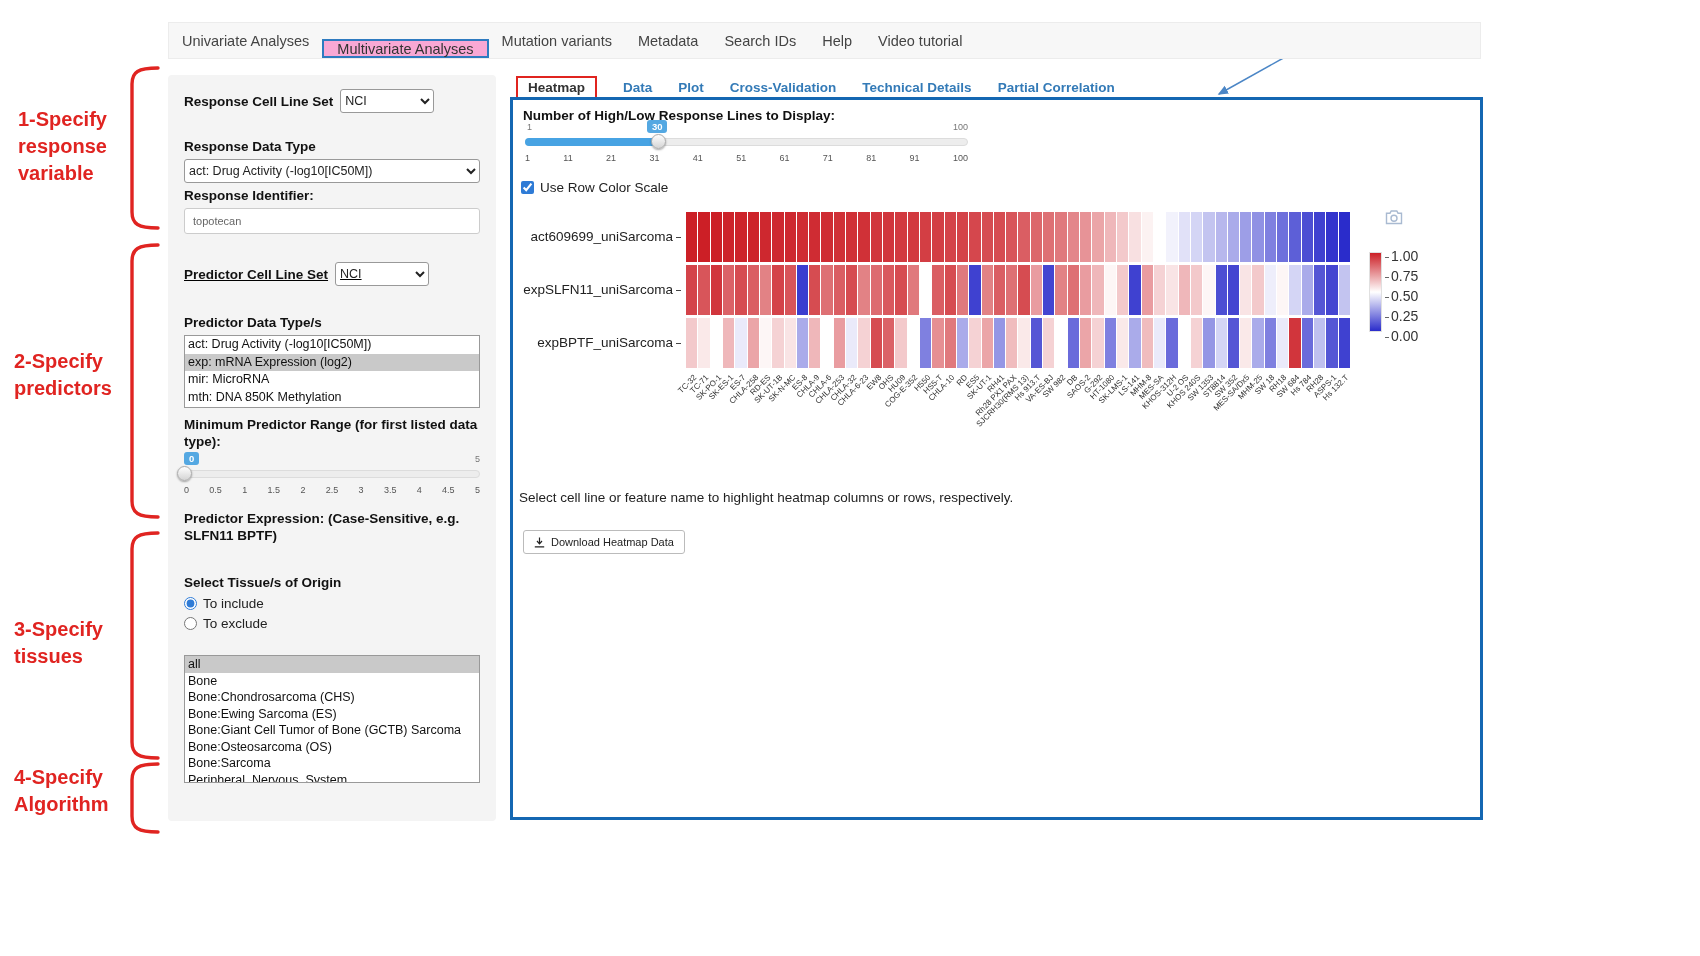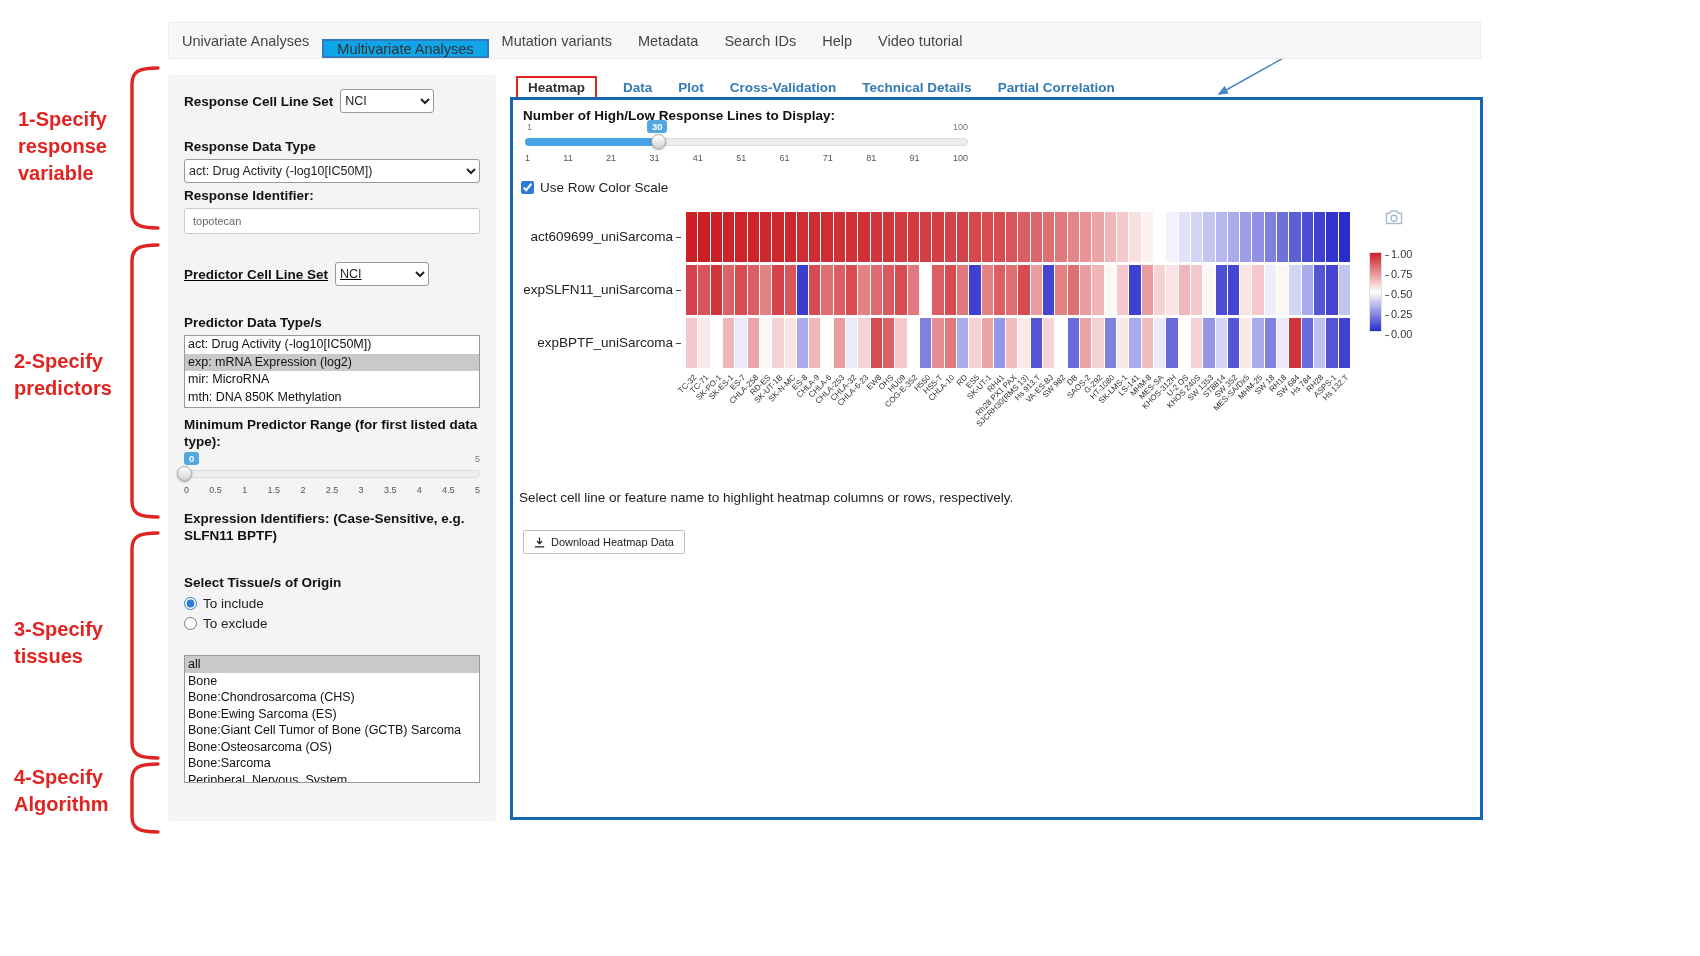--- a/index.html
+++ b/index.html
@@ -3,21 +3,21 @@
 <meta charset="utf-8">
 <style>
 *{margin:0;padding:0;box-sizing:border-box;}
 html,body{background:#fff;}
 body{font-family:"Liberation Sans",sans-serif;}
 .page{position:relative;width:1700px;height:956px;overflow:hidden;background:#fff;}
 
 
 .top-nav{position:absolute;left:168px;top:22px;width:1313px;height:37px;background:#f7f7f7;border:1px solid #ececec;display:flex;align-items:stretch;}
 .nav-item{display:flex;align-items:center;padding:0 13px;font-size:14.5px;color:#444;cursor:pointer;white-space:nowrap;}
-.nav-item.active{background:#0ea5e9;border:2px solid #2e7bc0;color:#333;margin-top:16px;}
+.nav-item.active{background:#f9a8d4;border:2px solid #2e7bc0;color:#333;margin-top:16px;}
 
 
 .annotation-heading{position:absolute;left:1046px;top:24px;width:440px;text-align:center;font-size:25px;font-weight:700;color:#0e67ae;}
 .annotation-arrow{position:absolute;left:1195px;top:52px;}
 .annotation-brackets{position:absolute;left:118px;top:60px;}
 .step-label{position:absolute;font-size:20px;font-weight:700;color:#e02421;line-height:27px;}
 
 
 .sidebar{position:absolute;left:168px;top:75px;width:328px;height:746px;background:#f4f4f4;border-radius:4px;padding:13px 16px;overflow:hidden;}
 .sb-label{font-size:13.5px;font-weight:700;color:#111;line-height:17px;}
@@ -59,21 +59,21 @@
 
 .hm-grid{position:absolute;left:173px;top:112px;width:664px;height:156px;display:grid;grid-template-rows:repeat(3,50px);gap:3px 1px;}
 .hm-cell{width:100%;height:100%;cursor:pointer;}
 .hm-rowlabel{position:absolute;width:168px;left:0;text-align:right;font-size:13.5px;color:#222;white-space:nowrap;cursor:pointer;}
 .hm-rowlabel::after{content:"";display:inline-block;width:5px;height:1px;background:#444;margin-left:3px;vertical-align:middle;}
 .hm-xlabels{position:absolute;left:173px;top:271px;width:664px;height:105px;}
 .hm-xlabel{position:absolute;top:2px;width:110px;text-align:right;font-size:8px;color:#333;transform:rotate(-45deg);transform-origin:100% 0;white-space:nowrap;cursor:pointer;}
 .colorbar{position:absolute;left:856px;top:152px;}
 .cb-grad{width:13px;height:80px;border:1px solid #e0e0e0;}
 .cb-ticks{position:absolute;left:16px;top:0;height:80px;width:34px;}
-.cb-tick{position:absolute;font-size:11px;color:#333;white-space:nowrap;}
+.cb-tick{position:absolute;font-size:14px;color:#333;white-space:nowrap;}
 .cb-tick::before{content:"";display:inline-block;width:4px;height:1px;background:#666;margin-right:2px;vertical-align:middle;}
 .camera{position:absolute;left:872px;top:110px;cursor:pointer;}
 .hm-note{position:absolute;left:6px;top:390px;font-size:13.5px;color:#222;}
 .dl-btn{position:absolute;left:10px;top:430px;display:flex;align-items:center;gap:6px;font-size:11px;color:#222;border:1px solid #bbb;border-radius:3px;background:#fff;padding:5px 10px;cursor:pointer;font-family:inherit;}
 </style>
 </head>
 <body>
 
 <div class="page">
 
@@ -160,21 +160,21 @@
           <span class="tick">2</span>
           <span class="tick">2.5</span>
           <span class="tick">3</span>
           <span class="tick">3.5</span>
           <span class="tick">4</span>
           <span class="tick">4.5</span>
           <span class="tick">5</span>
         </div>
     </div>
 
-    <div class="sb-label" style="margin-top:10px;">Expression Identifiers: (Case-Sensitive, e.g. SLFN11 BPTF)</div>
+    <div class="sb-label" style="margin-top:10px;">Predictor Expression: (Case-Sensitive, e.g. SLFN11 BPTF)</div>
 
     <div class="sb-label" style="margin-top:30px;">Select Tissue/s of Origin</div>
     <label class="radio-row">
       <input type="radio" name="tissue-mode" checked="" style="">
       <span>To include</span>
     </label>
     <label class="radio-row">
       <input type="radio" name="tissue-mode" style="">
       <span>To exclude</span>
     </label>

